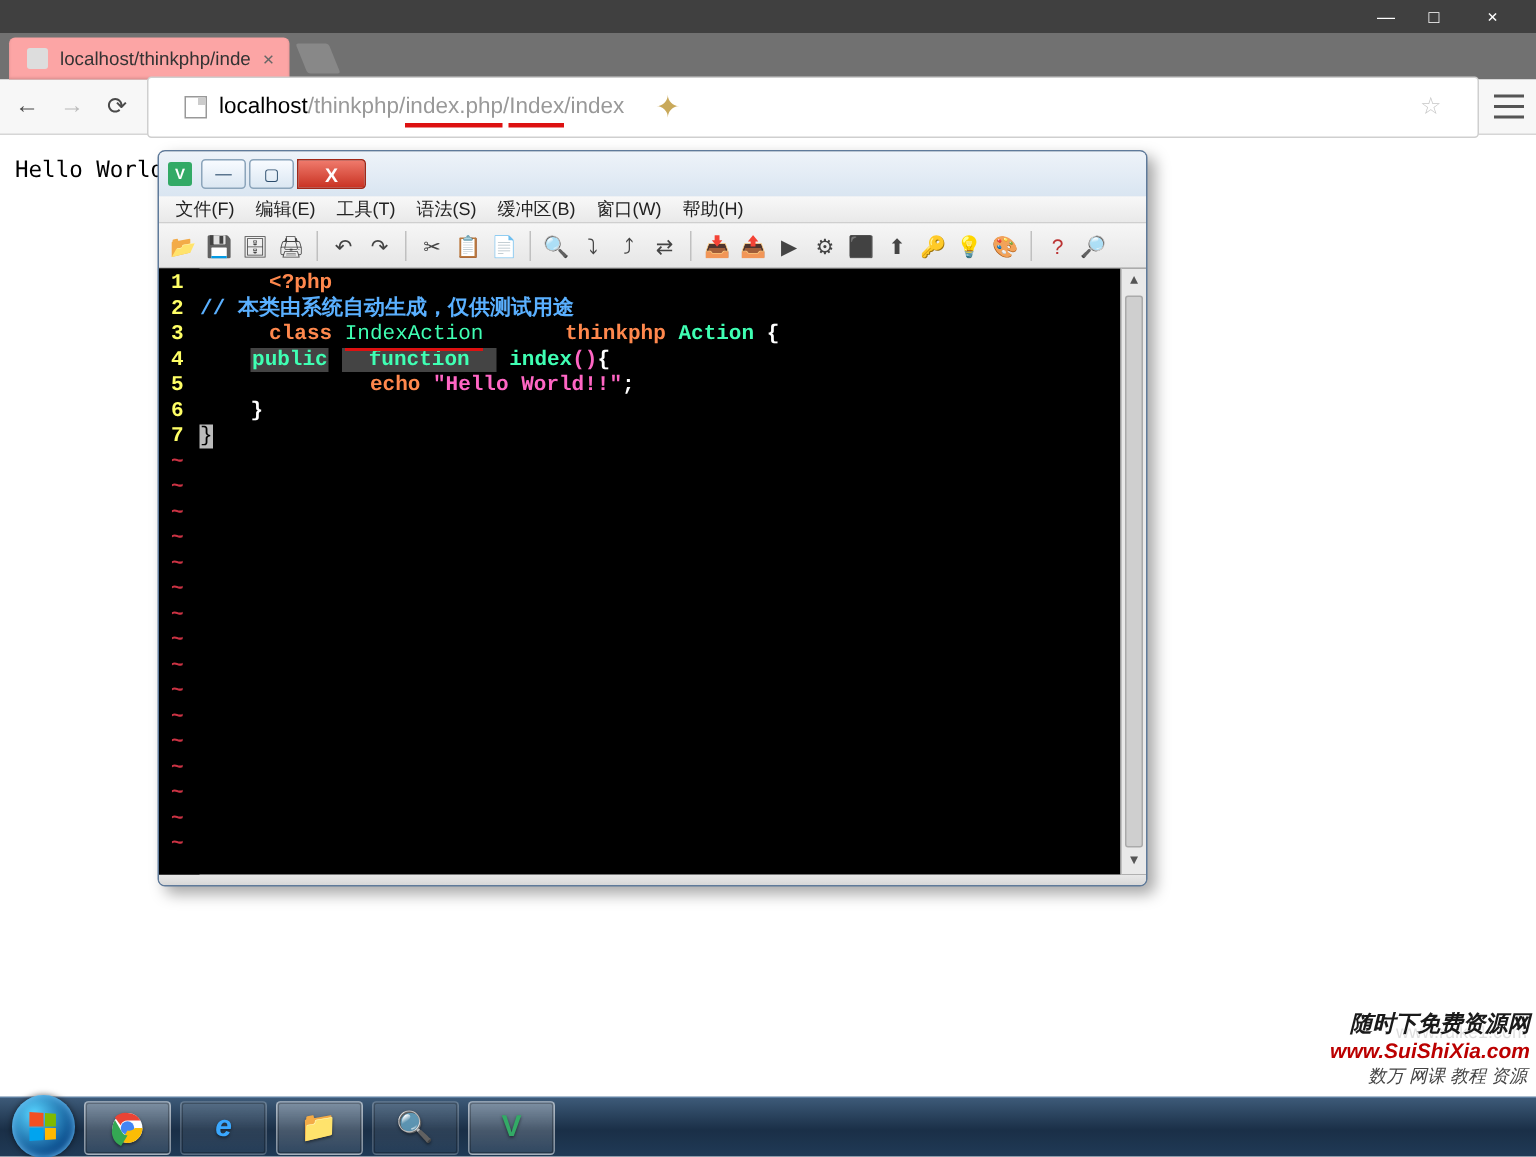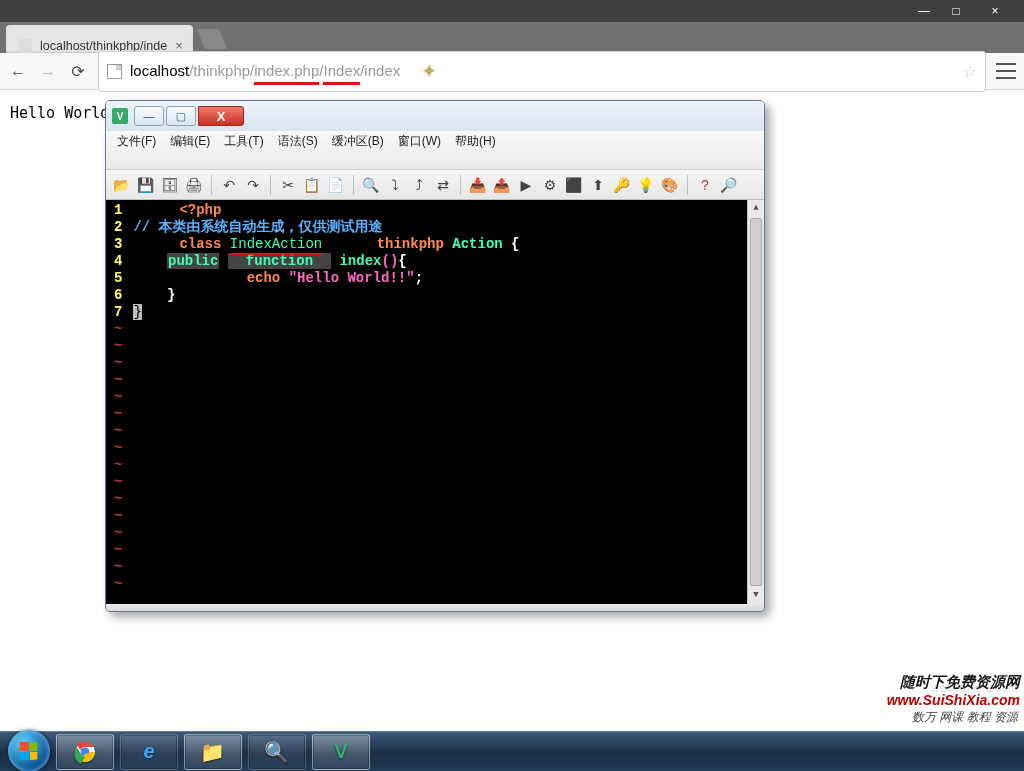--- a/index.html
+++ b/index.html
@@ -4,30 +4,30 @@
 <style>
 * { margin: 0; padding: 0; box-sizing: border-box; user-select: none; }
 html, body { width: 1024px; height: 771px; overflow: hidden; font-family: "Segoe UI", Tahoma, sans-serif; }
 body { background: #fff; }
 
 
 .win-titlebar { height: 22px; background: #404040; display: flex; justify-content: flex-end; align-items: stretch; }
 .win-btn { width: 32px; display: flex; align-items: center; justify-content: center; color: #fff; font-size: 12px; }
 .win-btn.close { width: 46px; margin-right: 6px; }
 .tabstrip { height: 31px; background: #717171; display: flex; align-items: flex-end; padding-left: 6px; }
-.tab { height: 28px; background: #e5e5e5; border-radius: 4px 4px 0 0; min-width: 186px; display: flex; align-items: flex-end; padding: 0 10px 0 12px; font-size: 12.5px; color: #333; gap: 8px; box-shadow: 0 -1px 2px rgba(0,0,0,.15) inset; }
+.tab { height: 28px; background: #fca5a5; border-radius: 4px 4px 0 0; min-width: 186px; display: flex; align-items: center; padding: 0 10px 0 12px; font-size: 12.5px; color: #333; gap: 8px; box-shadow: 0 -1px 2px rgba(0,0,0,.15) inset; }
 .tab .fav { width: 14px; height: 14px; background: #ddd; border-radius: 2px; }
 .tab .lbl { flex: 1; white-space: nowrap; overflow: hidden; text-overflow: ellipsis; }
 .tab .x { font-size: 13px; color: #666; }
 .newtab { width: 22px; height: 20px; background: #888; margin: 0 0 4px 8px; transform: skewX(22deg); border-radius: 2px; }
 
 .addrbar { height: 37px; background: #f7f7f7; border-bottom: 1px solid #d6d6d6; display: flex; align-items: center; padding: 0 8px; gap: 10px; }
 .nav-icon { width: 20px; height: 20px; display: flex; align-items: center; justify-content: center; color: #4a4a4a; font-size: 16px; }
 .nav-icon.disabled { color: #bbb; }
-.omni { flex: 1; height: 41px; background: #fff; border: 1px solid #cfcfcf; border-radius: 3px; display: flex; align-items: center; padding: 0 8px; gap: 8px; }
+.omni { flex: 1; height: 41px; background: #fff; border: 1px solid #cfcfcf; border-radius: 3px; display: flex; align-items: center; padding: 0 24px; gap: 8px; }
 .page-icon { width: 15px; height: 15px; border: 1px solid #999; background: #fff; position: relative; }
 .page-icon::after { content: ""; position: absolute; top: 0; right: 0; width: 5px; height: 5px; background: #ccc; }
 .url-host { font-size: 15px; color: #000; }
 .url-path { font-size: 15px; color: #999; }
 .star { font-size: 16px; color: #c7c7c7; margin-left: auto; }
 .eagle { width: 42px; height: 26px; display:flex; align-items:center; justify-content:center; color:#c9a95a; font-size:20px;}
 .menu-burger { width: 20px; height: 16px; display: flex; flex-direction: column; justify-content: space-between; }
 .menu-burger span { height: 2px; background: #555; }
 
 
@@ -41,21 +41,21 @@
 .gvim { position: absolute; left: 105px; top: 100px; width: 660px; background: #efefef; border: 1px solid #5f7a9a; border-radius: 5px; box-shadow: 5px 5px 10px rgba(0,0,0,.35), 0 0 0 1px rgba(255,255,255,.4) inset; overflow: hidden; }
 
 .gvim-title { height: 30px; background: linear-gradient(#eef3f9, #d9e5f1); display: flex; align-items: center; padding: 0 6px; gap: 6px; }
 .gvim-ico { width: 16px; height: 16px; background: #3a6; border-radius: 2px; display:flex; align-items:center; justify-content:center; color:#fff; font-size:10px; font-weight:bold;}
 .gvim-title-text { font-size: 12.5px; color: #222; flex: 1; white-space: nowrap; overflow: hidden; }
 .gvim-winbtns { display: flex; gap: 2px; }
 .gvim-wb { width: 30px; height: 20px; border: 1px solid #8ca5bb; border-radius: 3px; background: linear-gradient(#f8fbff,#dbe7f2); display: flex; align-items: center; justify-content: center; font-size: 11px; color: #2a4b6b; }
 .gvim-wb.close { width: 46px; background: linear-gradient(#ef7a6c,#c93323); border-color: #a12818; border-radius: 0 3px 3px 0;}
 .gvim-wb.close span{ color:#fff; font-weight:bold; font-size:13px;}
 
-.gvim-menubar { height: 39px; background: linear-gradient(#f8f8f8,#e9e9e9); border-bottom: 1px solid #cfcfcf; display: flex; padding: 0 4px; font-size: 12px; color: #222; }
+.gvim-menubar { height: 18px; background: linear-gradient(#f8f8f8,#e9e9e9); border-bottom: 1px solid #cfcfcf; display: flex; align-items: center; padding: 0 4px; font-size: 12px; color: #222; }
 .gvim-menu { padding: 2px 7px; }
 
 .gvim-toolbar { height: 30px; background: linear-gradient(#f6f6f6,#e6e6e6); border-bottom: 1px solid #c2c2c2; display: flex; align-items: center; padding: 0 6px; gap: 4px; }
 .tb-ico { width: 20px; height: 20px; display: flex; align-items: center; justify-content: center; font-size: 14px; color: #444; border: 1px solid transparent; border-radius: 2px; }
 .tb-sep { width: 1px; height: 20px; background: #c0c0c0; margin: 0 3px; }
 
 .gvim-editor { display: flex; background: #000; font-family: Consolas, "Courier New", monospace; font-size: 14px; line-height: 17px; height: 404px; position: relative; }
 .gutter { background: #000; color: #ffff66; text-align: right; padding: 2px 11px 2px 8px; white-space: pre; font-weight: bold; }
 .code { flex: 1; padding: 2px 6px 2px 0; white-space: pre; }
 .code .kw { color: #ff884d; font-weight: bold; margin-left: 46px; }

